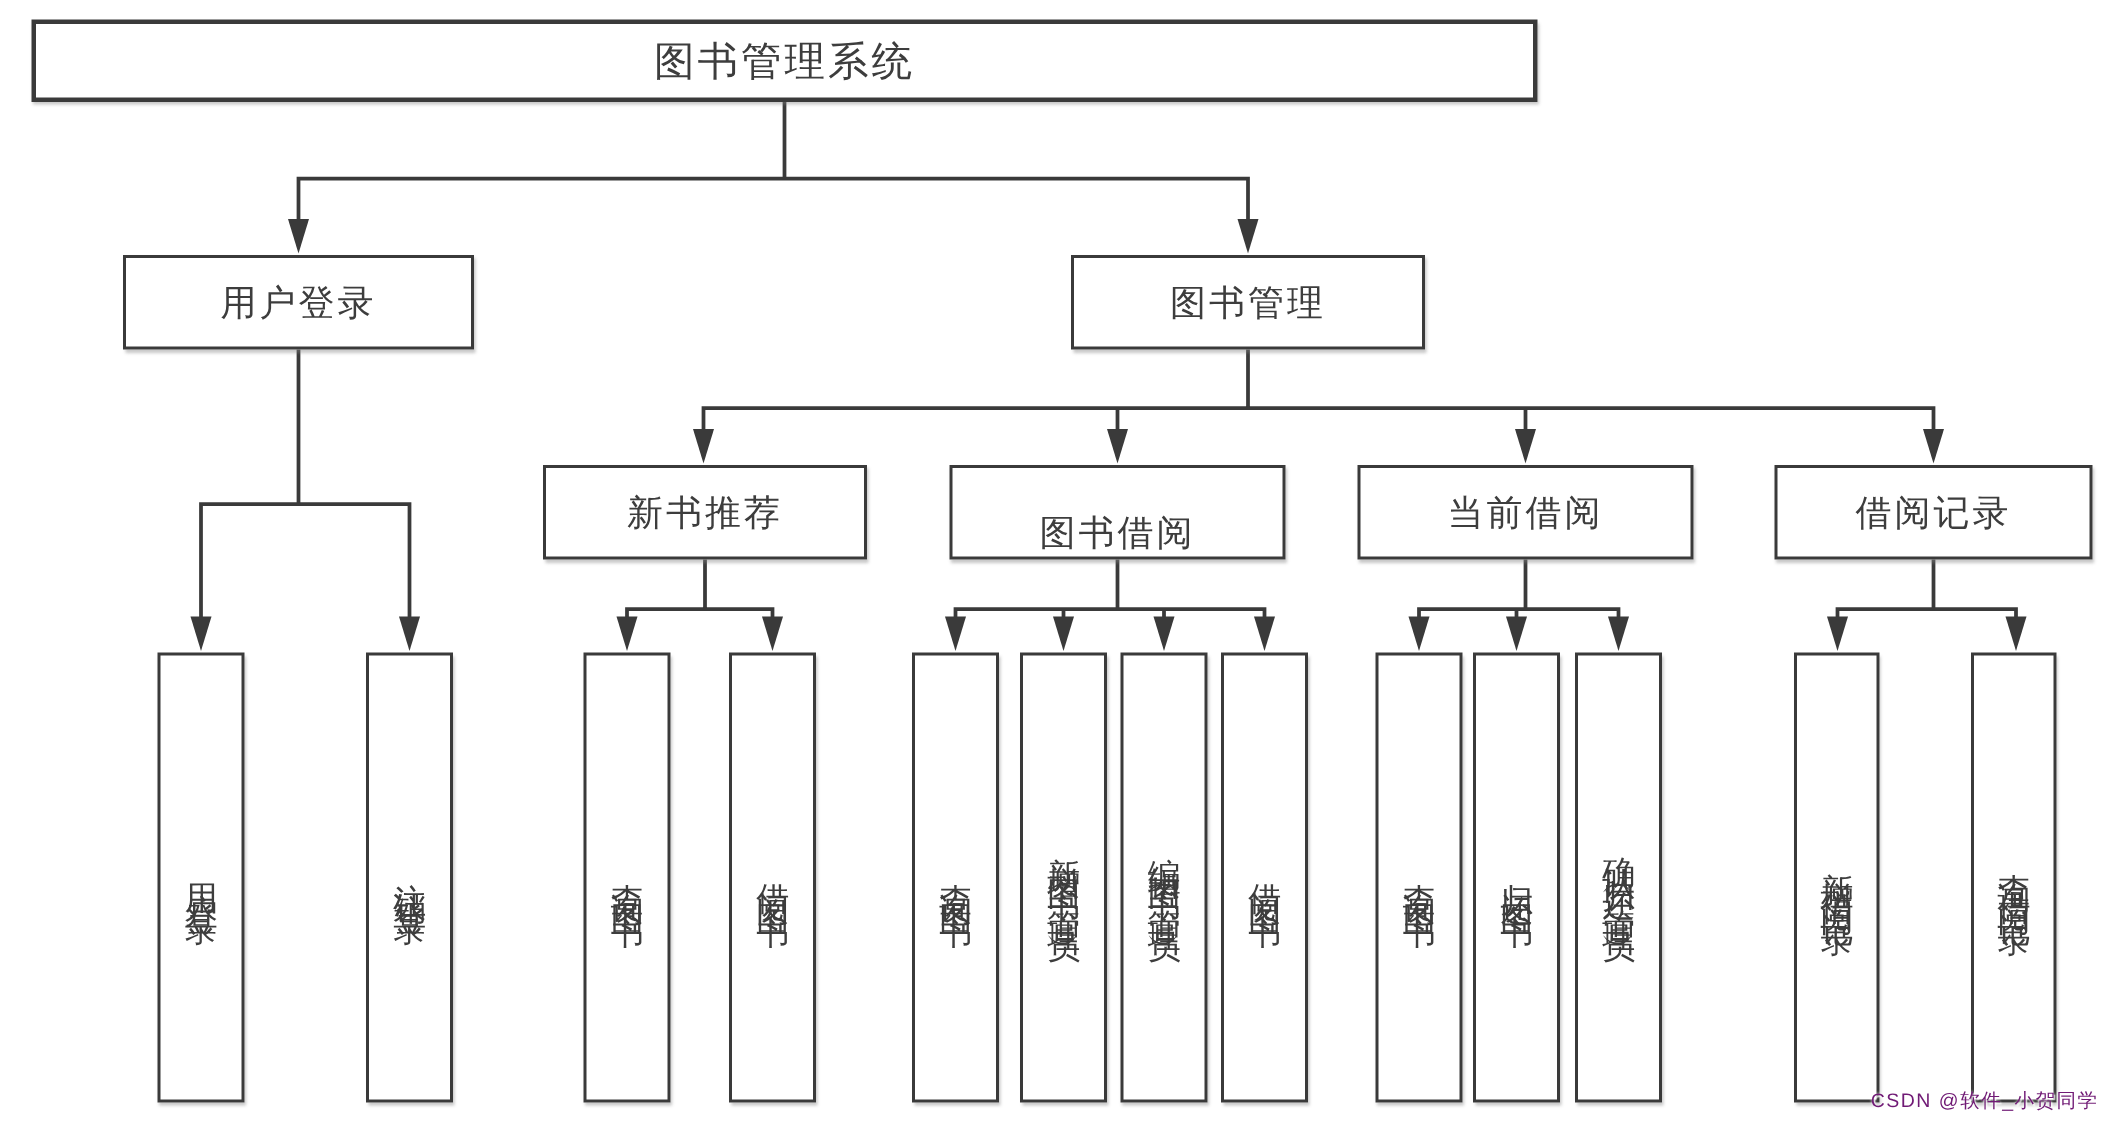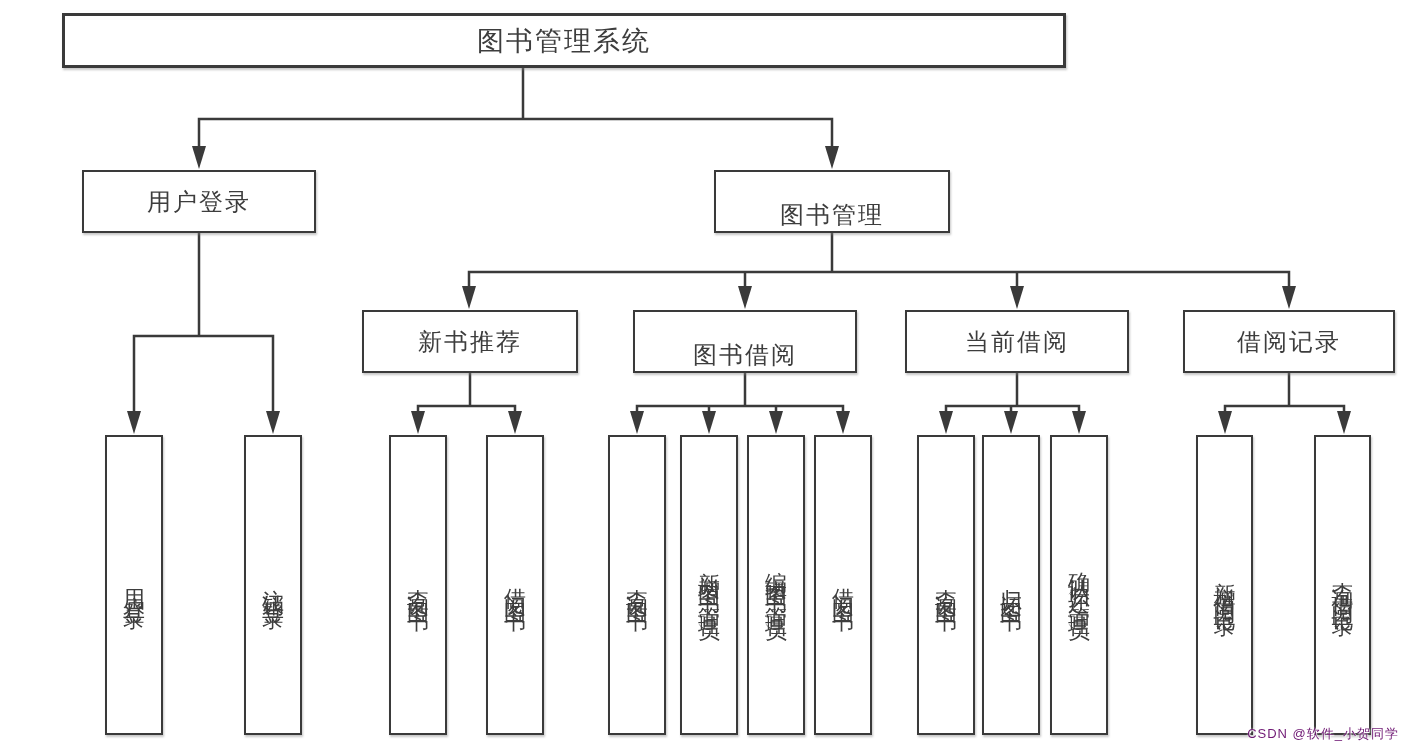--- a/index.html
+++ b/index.html
@@ -6,21 +6,21 @@
   .canvas{
     position:relative;width:1405px;height:747px;background:#ffffff;
     font-family:"Liberation Sans",sans-serif;overflow:hidden;
   }
   svg.connectors{position:absolute;left:0;top:0;z-index:1;}
   .node{
     position:absolute;background:#ffffff;border:3px solid #3a3a3a;
     box-sizing:border-box;display:flex;align-items:center;justify-content:center;
     color:#3d3d3d;z-index:2;box-shadow:1px 2px 2px rgba(130,130,130,0.45);
   }
-  .root{font-size:27px;letter-spacing:2px;margin-left:41px;}
+  .root{font-size:27px;letter-spacing:2px;}
   .lvl{font-size:24px;letter-spacing:2px;border-width:2.5px;}
   .leaf{border-width:2.5px;}
   .leaf .vtxt{
     writing-mode:vertical-rl;text-orientation:mixed;
     font-size:22px;line-height:1.1;letter-spacing:7px;
     display:block;max-height:292px;
   }
   .watermark{
     position:absolute;right:6px;bottom:4px;z-index:6;
     font-size:13px;letter-spacing:1px;color:#701a75;
@@ -75,21 +75,21 @@
     </g>
   </svg>
 
   <div class="node root" style="left:21px;top:13px;width:1004px;height:55px;">
     <span>图书管理系统</span>
   </div>
 
   <div class="node lvl" style="left:82px;top:170px;width:234px;height:63px;">
     <span>用户登录</span>
   </div>
-  <div class="node lvl" style="left:714px;top:170px;width:236px;height:63px;align-items:flex-end;">
+  <div class="node lvl" style="left:714px;top:170px;width:236px;height:63px;">
     <span>图书管理</span>
   </div>
 
   <div class="node lvl" style="left:362px;top:310px;width:216px;height:63px;">
     <span>新书推荐</span>
   </div>
   <div class="node lvl" style="left:633px;top:310px;width:224px;height:63px;align-items:flex-end;">
     <span>图书借阅</span>
   </div>
   <div class="node lvl" style="left:905px;top:310px;width:224px;height:63px;">

